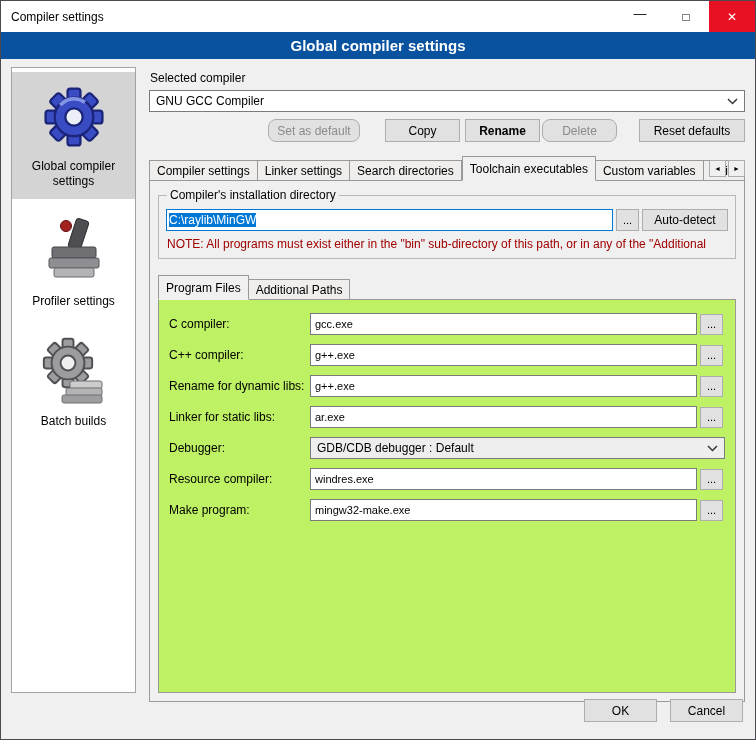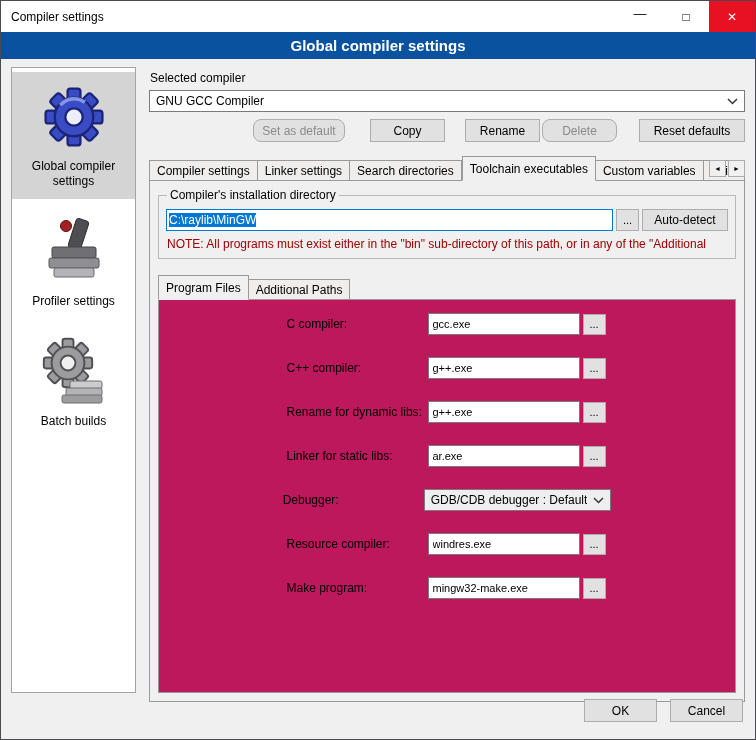--- a/index.html
+++ b/index.html
@@ -38,21 +38,21 @@
 
   .combo { height:22px; border:1px solid #7a7a7a; background:#fff; display:flex; align-items:center; padding:0 6px; }
   .combo-text { flex:1; white-space:nowrap; overflow:hidden; }
   .chevron { margin-left:6px; display:flex; flex:0 0 auto; }
 
   .btn { height:23px; background:#e1e1e1; border:1px solid #adadad; font-family:inherit; font-size:12px; padding:0 8px; cursor:default; }
   .btn.disabled { color:#8a8a8a;border-radius:8px; }
   .btn-row { display:flex; margin-top:7px; }
   #btn-setdefault { margin-left:auto; width:92px; }
   #btn-copy   { margin-left:25px; width:75px; }
-  #btn-rename { margin-left:20px;  width:75px; }
+  #btn-rename { margin-left:5px;  width:75px;font-weight:bold; }
   #btn-delete { margin-left:2px;  width:75px; }
   #btn-reset  { margin-left:22px; width:106px; }
 
   
   .tabbar { display:flex; align-items:flex-end; position:relative; z-index:2; margin-bottom:-1px; }
   .tabbar.outer { margin-top:14px; }
   .tab { height:21px; display:flex; align-items:center; padding:0 7px; background:#efeeed;
          border:1px solid #999; border-left:none; white-space:nowrap; cursor:default; }
   .tab:first-child { border-left:1px solid #999; }
   .tab.active { height:25px; background:#f0f0f0; border-bottom-color:#f0f0f0; border-left:1px solid #999; }
@@ -70,21 +70,21 @@
   .dir-row { display:flex; align-items:center; gap:3px; }
   .dir-input { flex:1; height:22px; border:1px solid #0078d7; background:#fff; display:flex; align-items:center; padding:0 2px; overflow:hidden; cursor:text; }
   .sel-text { background:#0078d7; color:#fff; white-space:pre; }
   .browse-btn { width:23px; height:22px; flex:0 0 auto; background:#e1e1e1; border:1px solid #adadad; font-size:11px; padding:0; font-family:inherit; }
   .autodetect-btn { width:86px; height:22px; flex:0 0 auto;text-align:center; }
 
   .note { color:#a00000; margin:6px 1px 1px; white-space:nowrap; overflow:hidden; }
 
   .tabbar.inner { margin-top:16px; }
 
-  .inner-panel { flex:1; min-height:0; border:1px solid #999; background:#be185d; padding:13px 10px 10px; display:flex; flex-direction:column; gap:22px;align-items:center; }
+  .inner-panel { flex:1; min-height:0; border:1px solid #999; background:#bef264; padding:13px 10px 10px; display:flex; flex-direction:column; gap:9px; }
   .field-row { flex:0 0 auto; display:grid; grid-template-columns:138px 1fr 25px; column-gap:3px; align-items:center; height:22px; }
   .textbox { height:22px; width:100%; border:1px solid #7a7a7a; background:#fff; padding:0 4px; font-family:inherit; font-size:11px; }
   .field-row .browse-btn { height:21px; }
   .combo-gray { grid-column:2 / 4; background:#eeeeee; height:22px; }
 
   
   .footer { flex:0 0 auto; height:37px; display:flex; align-items:center; justify-content:flex-end; gap:13px; padding:0 12px 20px 0; }
   .footer .btn { width:73px; }
 </style>
 </head>

